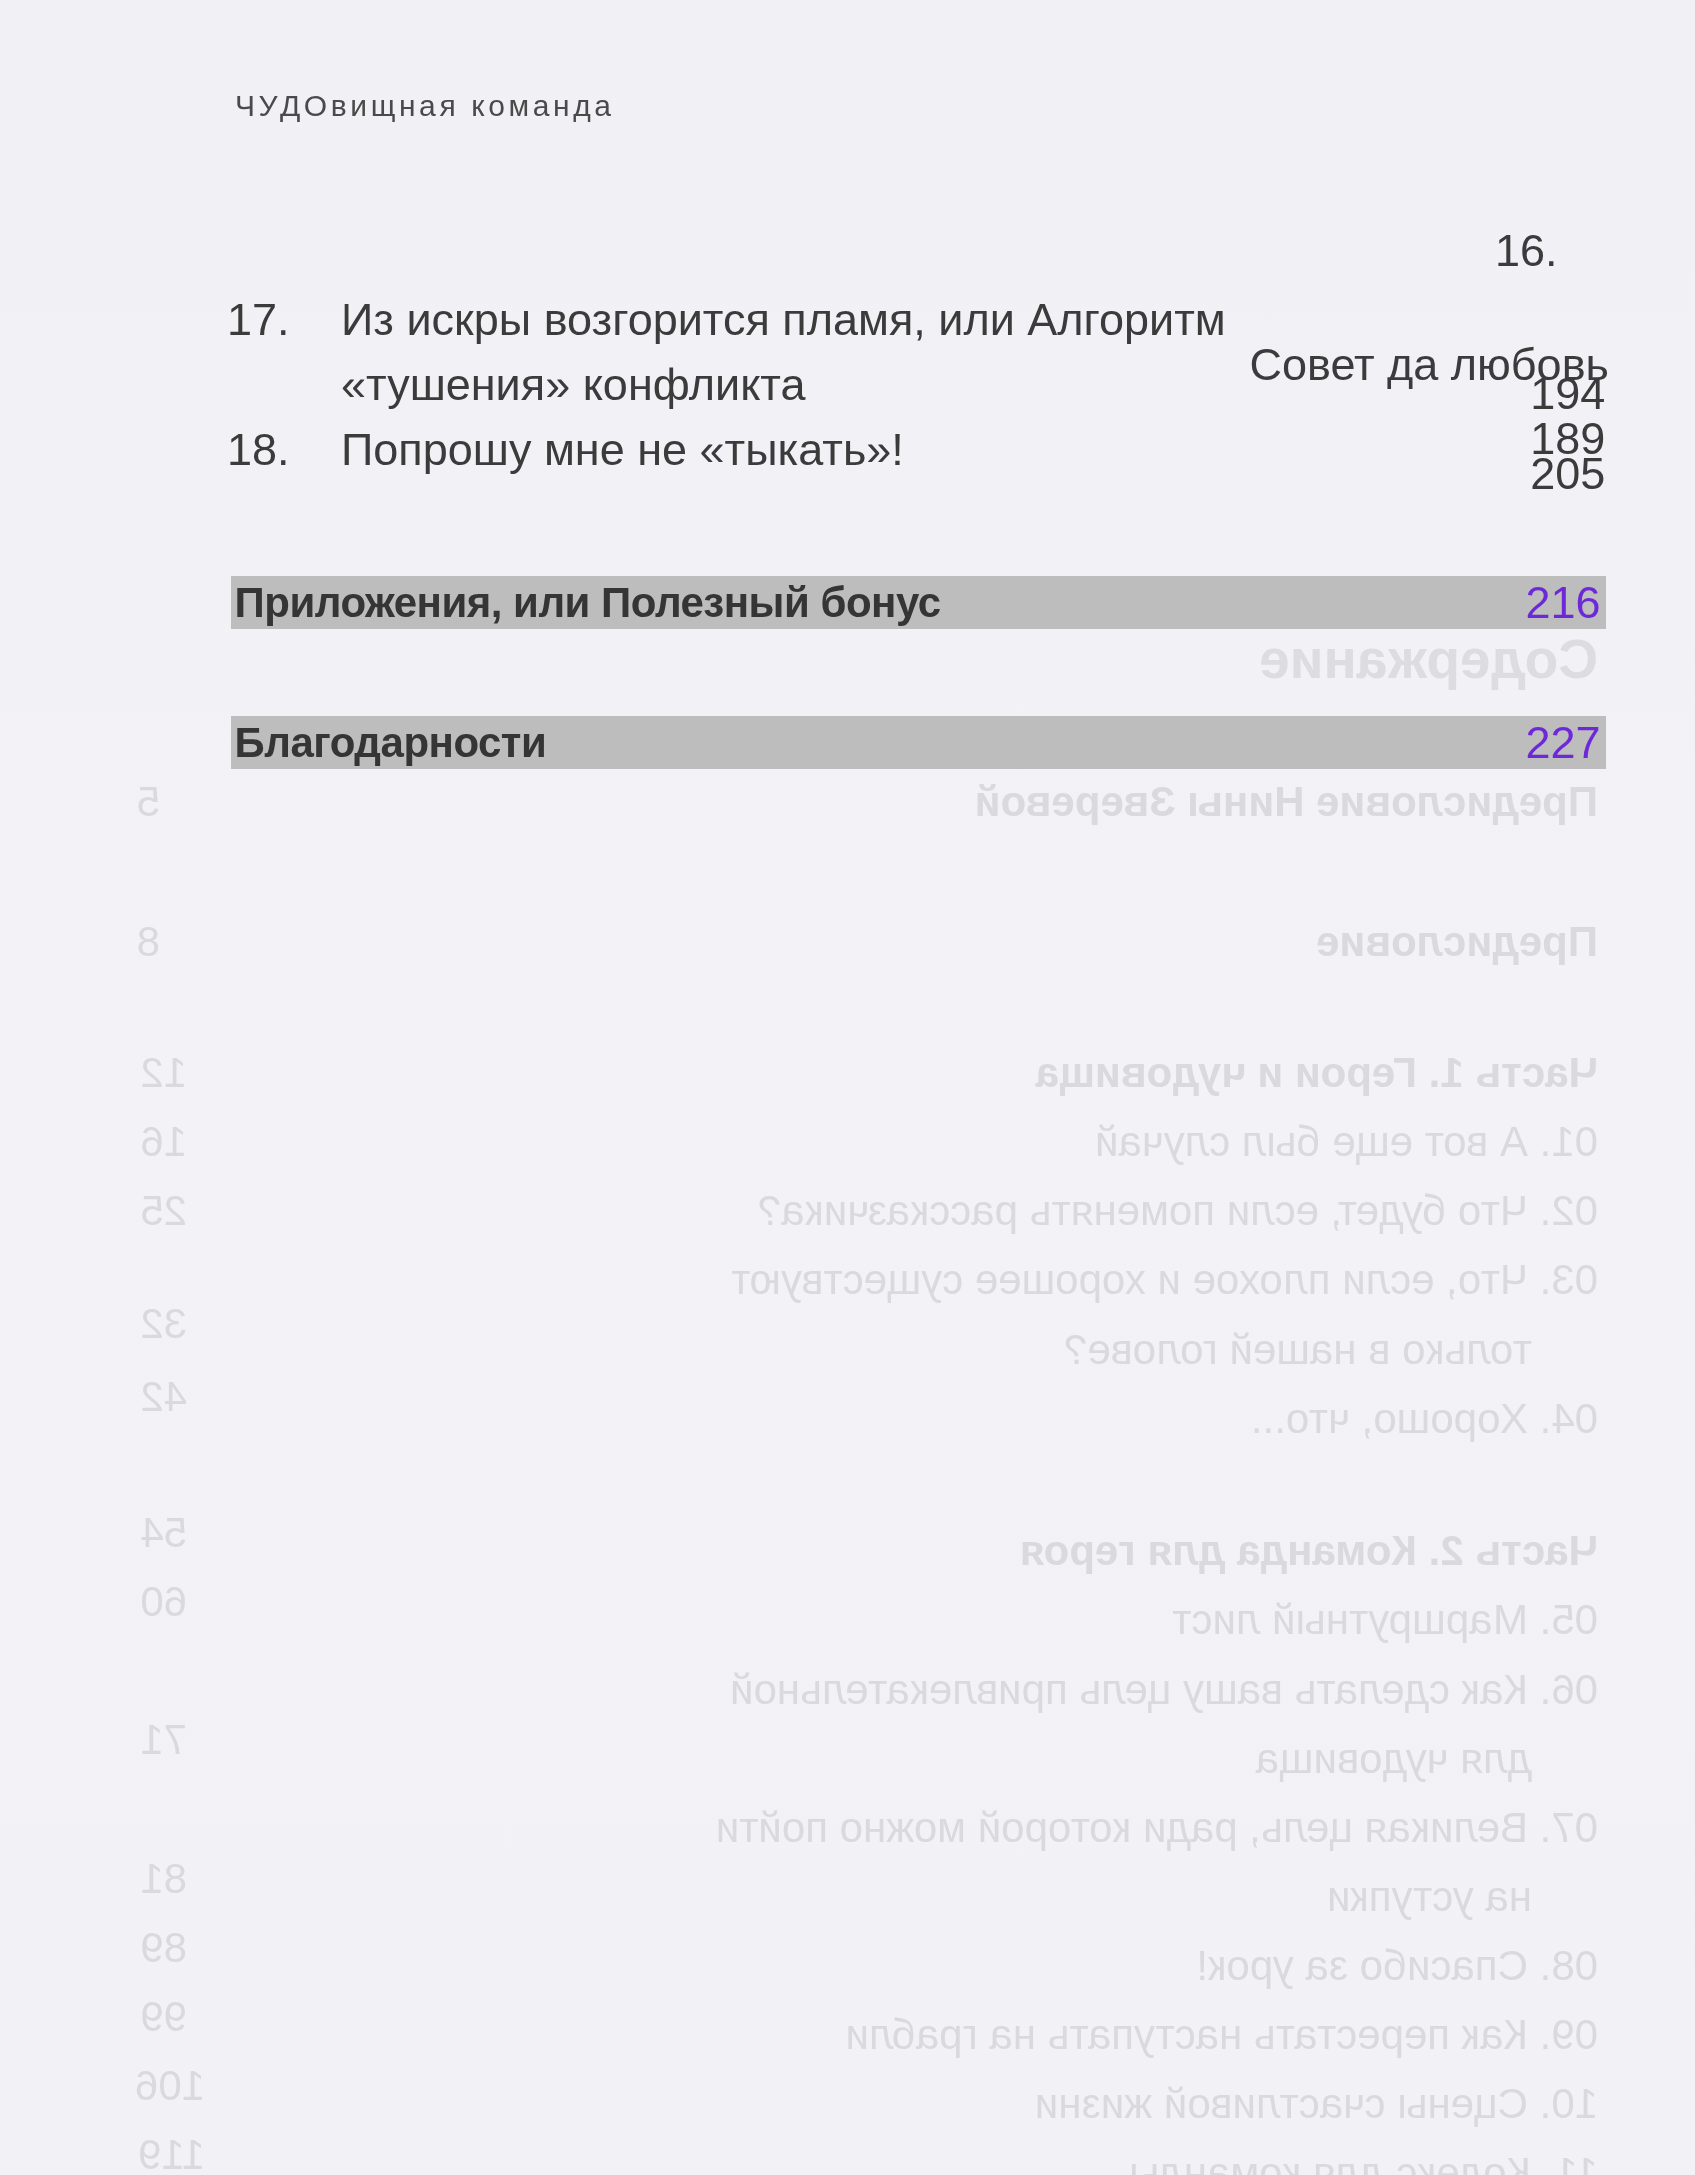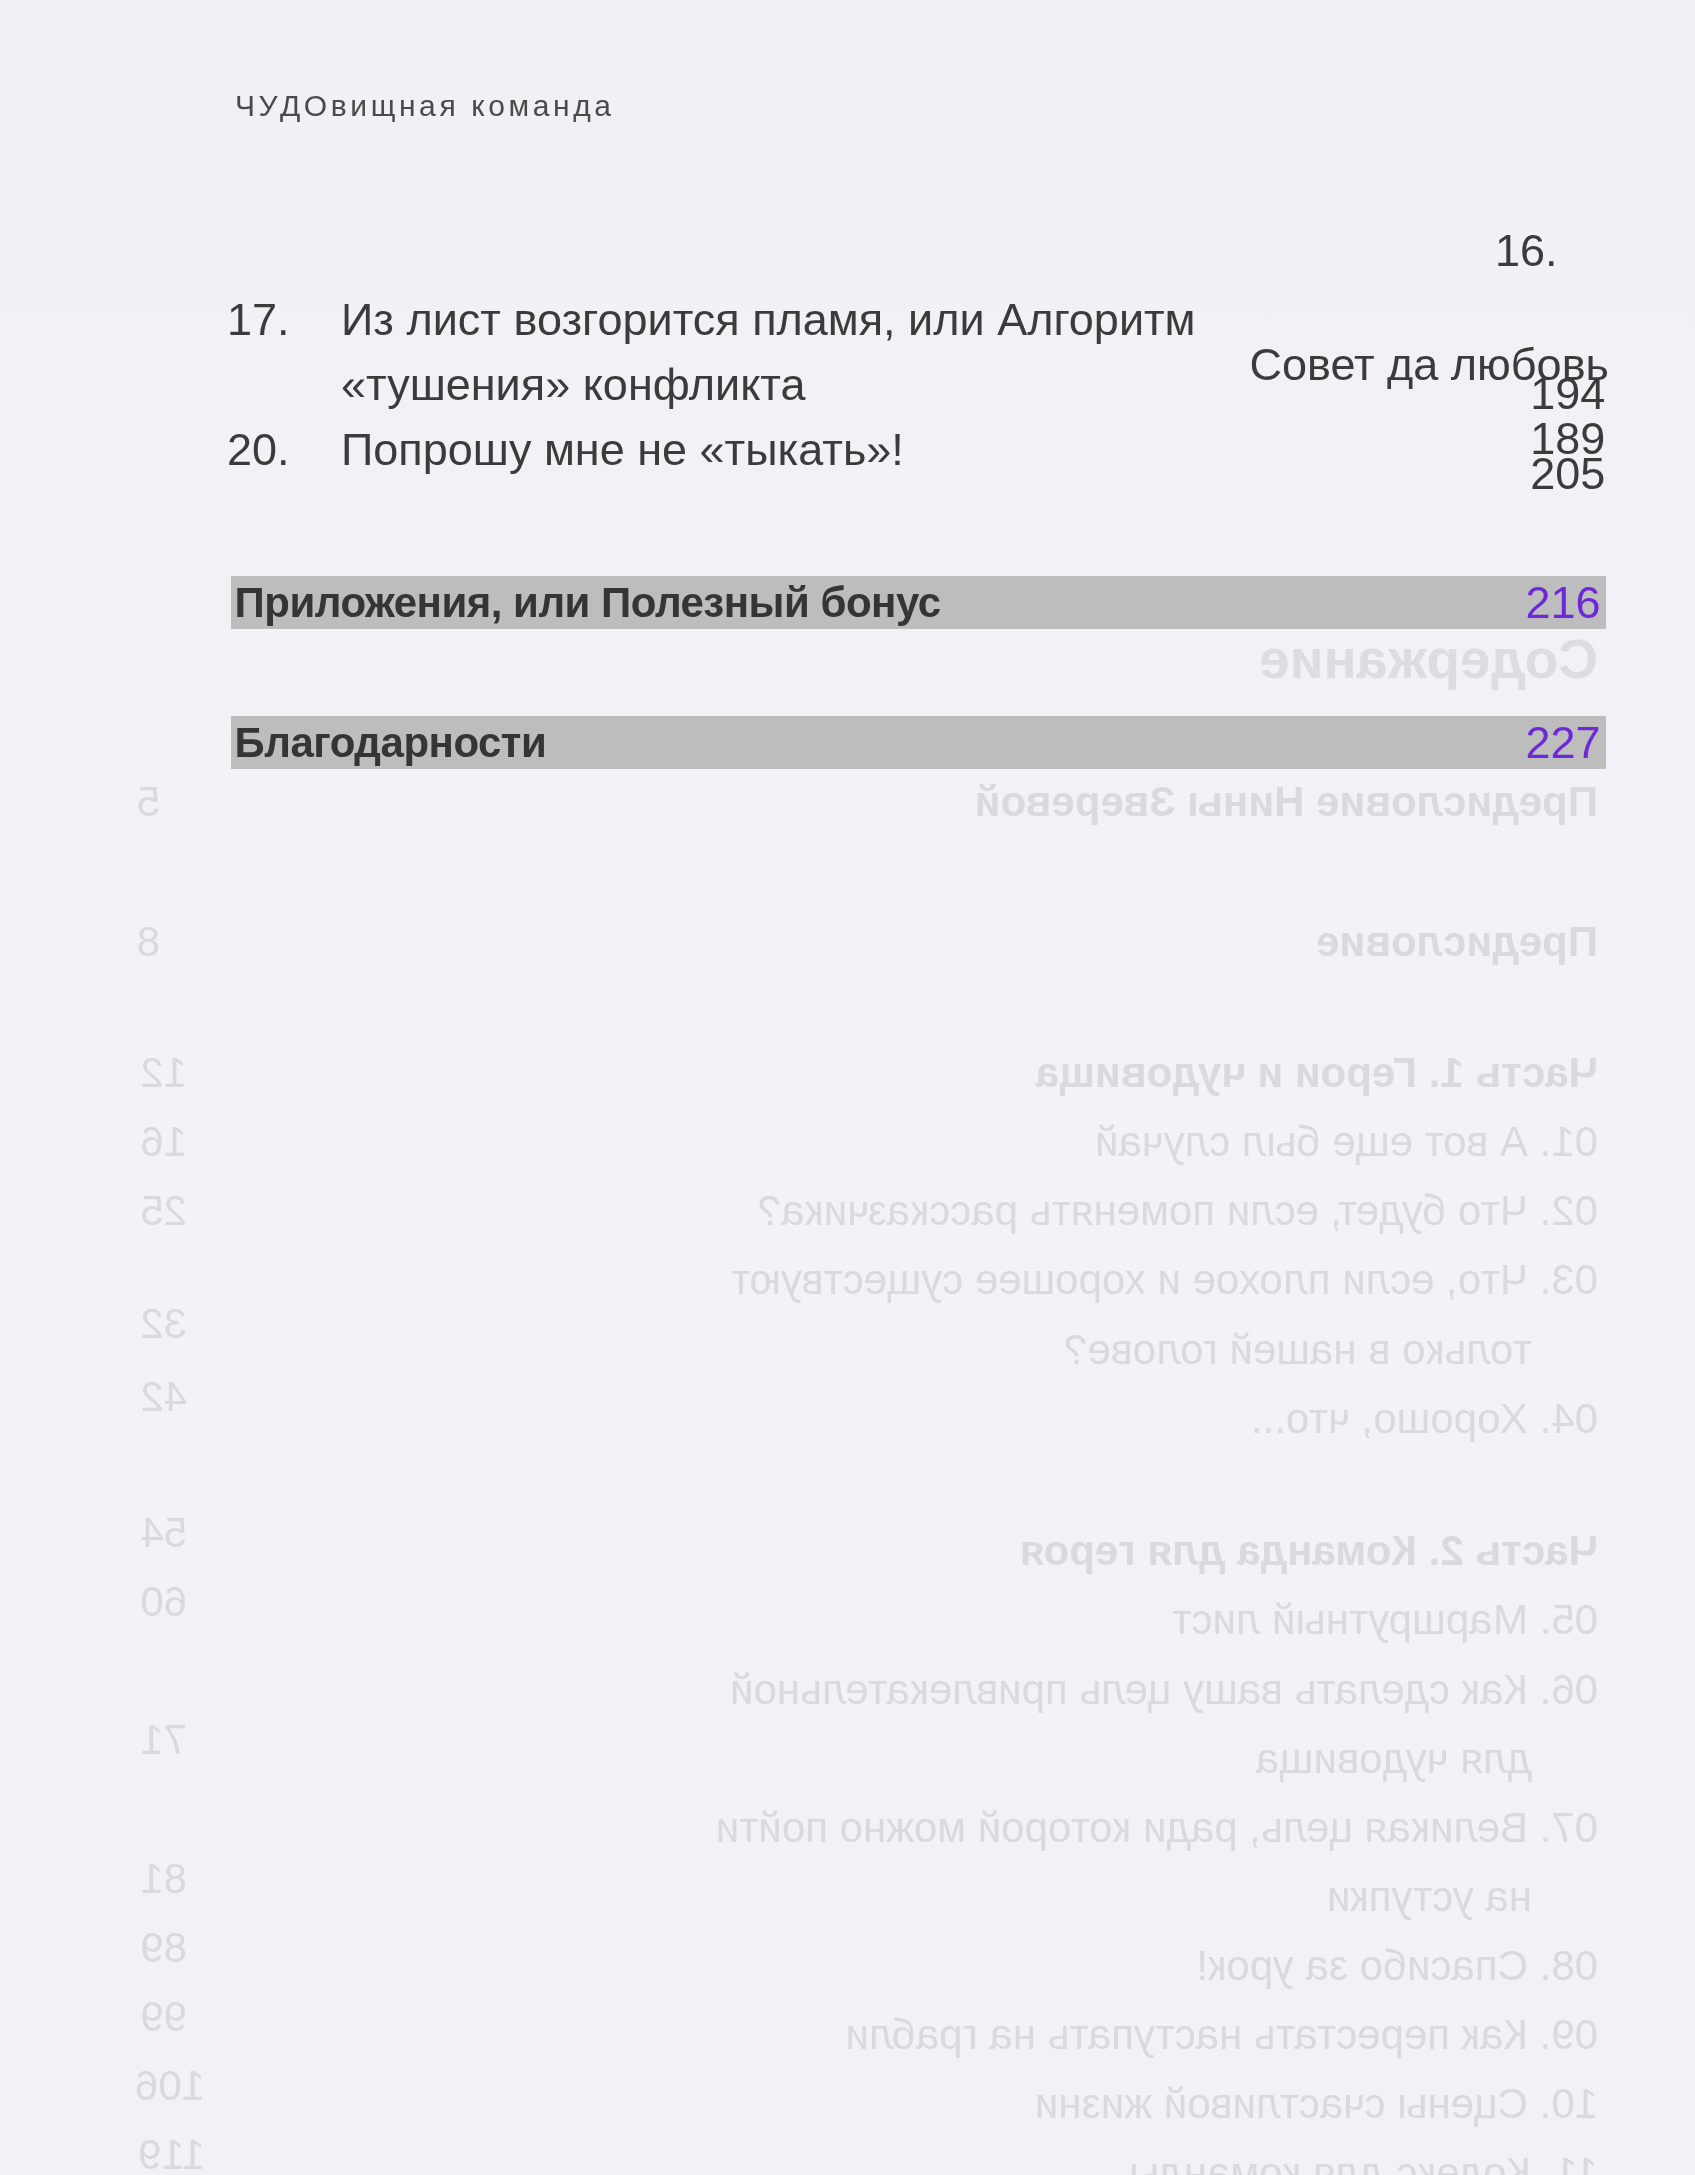--- a/index.html
+++ b/index.html
@@ -169,28 +169,28 @@
       <span class="toc-num">16.</span>
       <span class="toc-title">
         <span class="line">Совет да любовь</span>
       </span>
       <span class="toc-page" style="position:relative; top:9px;margin-left:40px;">189</span>
     </div>
 
     <div class="toc-entry" style="margin-top:3.6px; align-items:flex-start;">
       <span class="toc-num">17.</span>
       <span class="toc-title">
-        <span class="line">Из лист возгорится пламя, или Алгоритм</span>
+        <span class="line">Из искры возгорится пламя, или Алгоритм</span>
         <span class="line">«тушения» конфликта</span>
       </span>
       <span class="toc-page" style="align-self:flex-end; position:relative; top:9px;">194</span>
     </div>
 
     <div class="toc-entry">
-      <span class="toc-num">20.</span>
+      <span class="toc-num">18.</span>
       <span class="toc-title">
         <span class="line">Попрошу мне не «тыкать»!</span>
       </span>
       <span class="toc-page" style="position:relative; top:24px;">205</span>
     </div>
   </div>
 
   <div class="section-bar" style="top:576px;">
     <span class="section-title">Приложения, или Полезный бонус</span>
     <span class="section-page">216</span>

